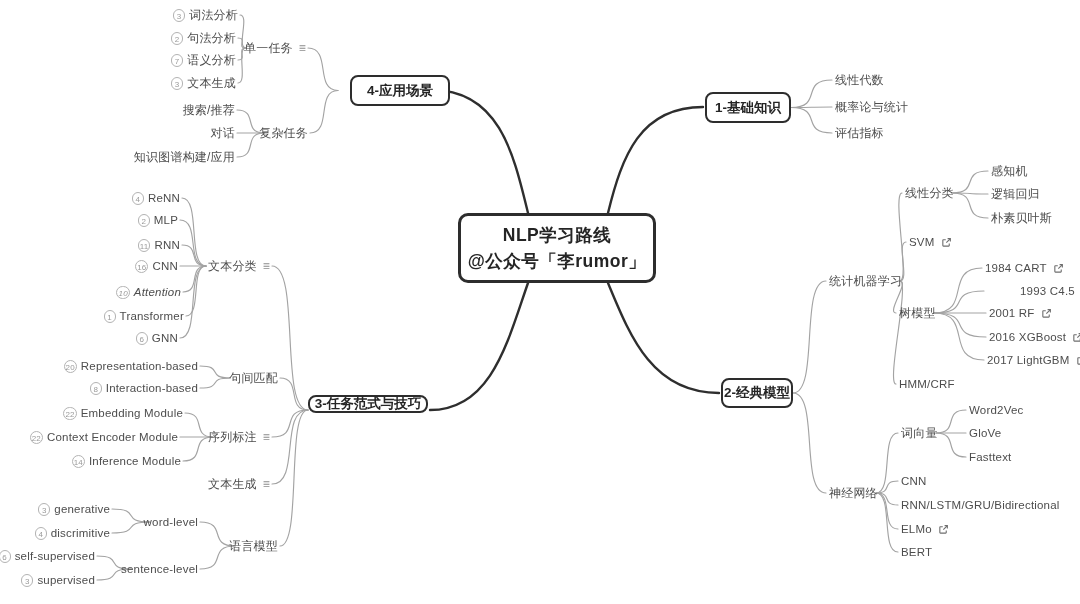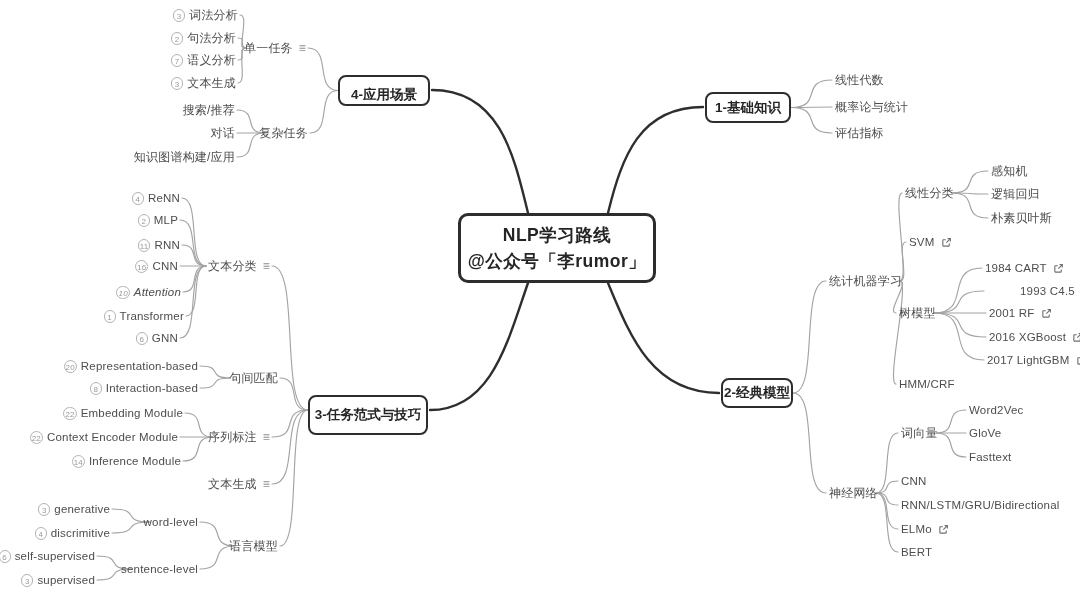--- a/index.html
+++ b/index.html
@@ -110,24 +110,24 @@
   <div class="center-box" style="left:458px; top:213px; width:198px; height:70px;">
     <span>NLP学习路线</span>
     <span>@公众号「李rumor」</span>
   </div>
 <div class="main-box" style="left: 705px; top: 92px; width: 86px; height: 31px;">
       <span>1-基础知识</span>
     </div>
     <div class="main-box" style="left: 721px; top: 378px; width: 72px; height: 30px;">
       <span>2-经典模型</span>
     </div>
-    <div class="main-box" style="left: 308px; top: 395px; width: 120px; height: 40px;">
+    <div class="main-box" style="left: 308px; top: 395px; width: 120px; height: 18px;">
       <span>3-任务范式与技巧</span>
     </div>
-    <div class="main-box" style="left: 338px; top: 75px; width: 92px; height: 31px; align-items: flex-end;">
+    <div class="main-box" style="left: 350px; top: 75px; width: 100px; height: 31px;">
       <span>4-应用场景</span>
     </div>
     <div class="node" style="top: 71px; left: 835px;">
       <span class="label">线性代数</span>
     </div>
     <div class="node" style="top: 98px; left: 835px;">
       <span class="label">概率论与统计</span>
     </div>
     <div class="node" style="top: 124px; left: 835px;">
       <span class="label">评估指标</span>

